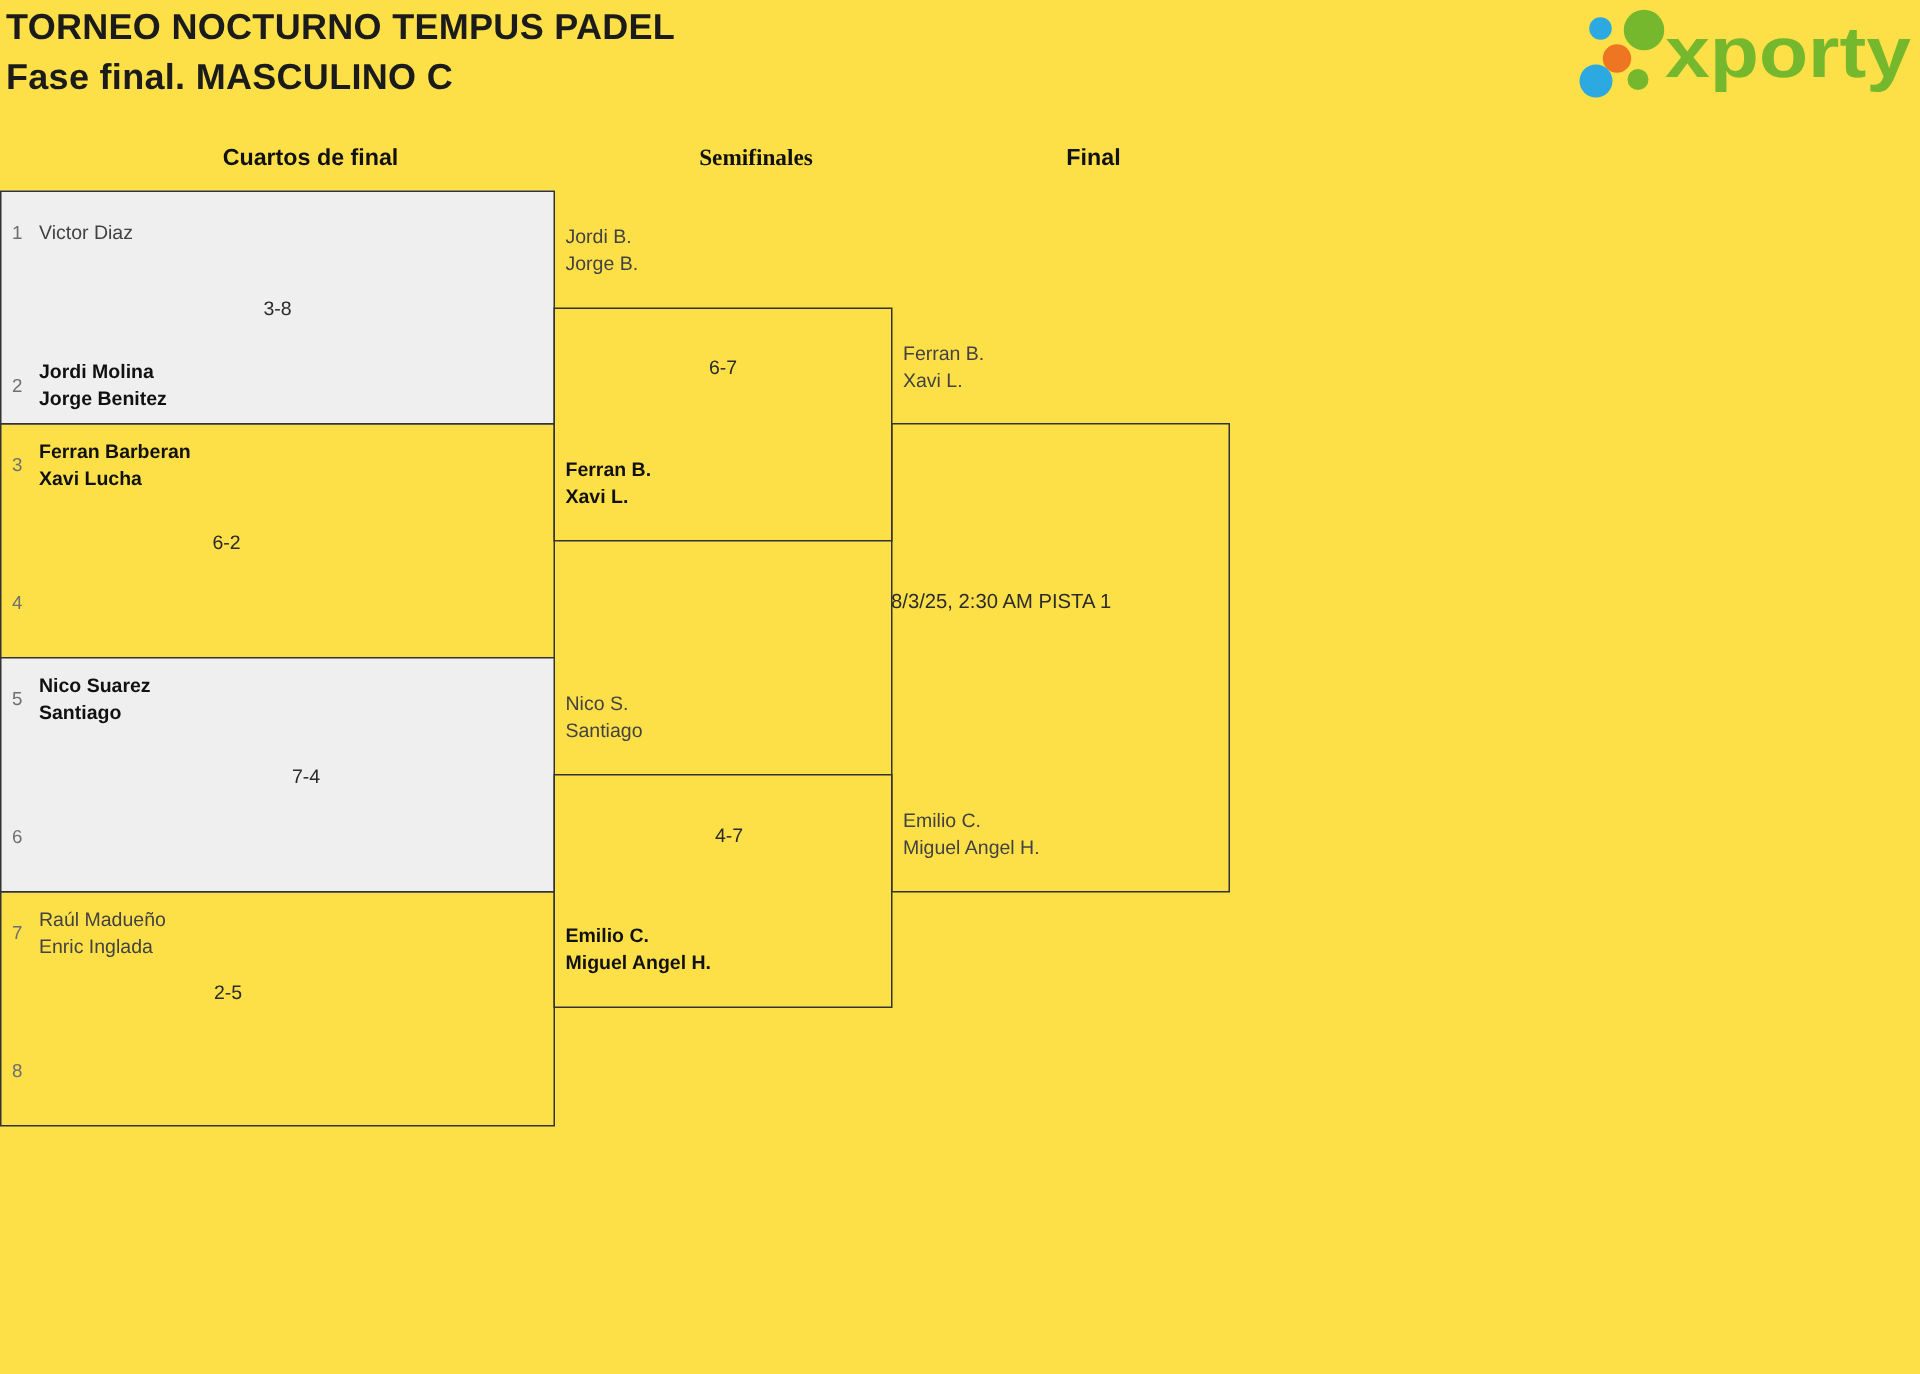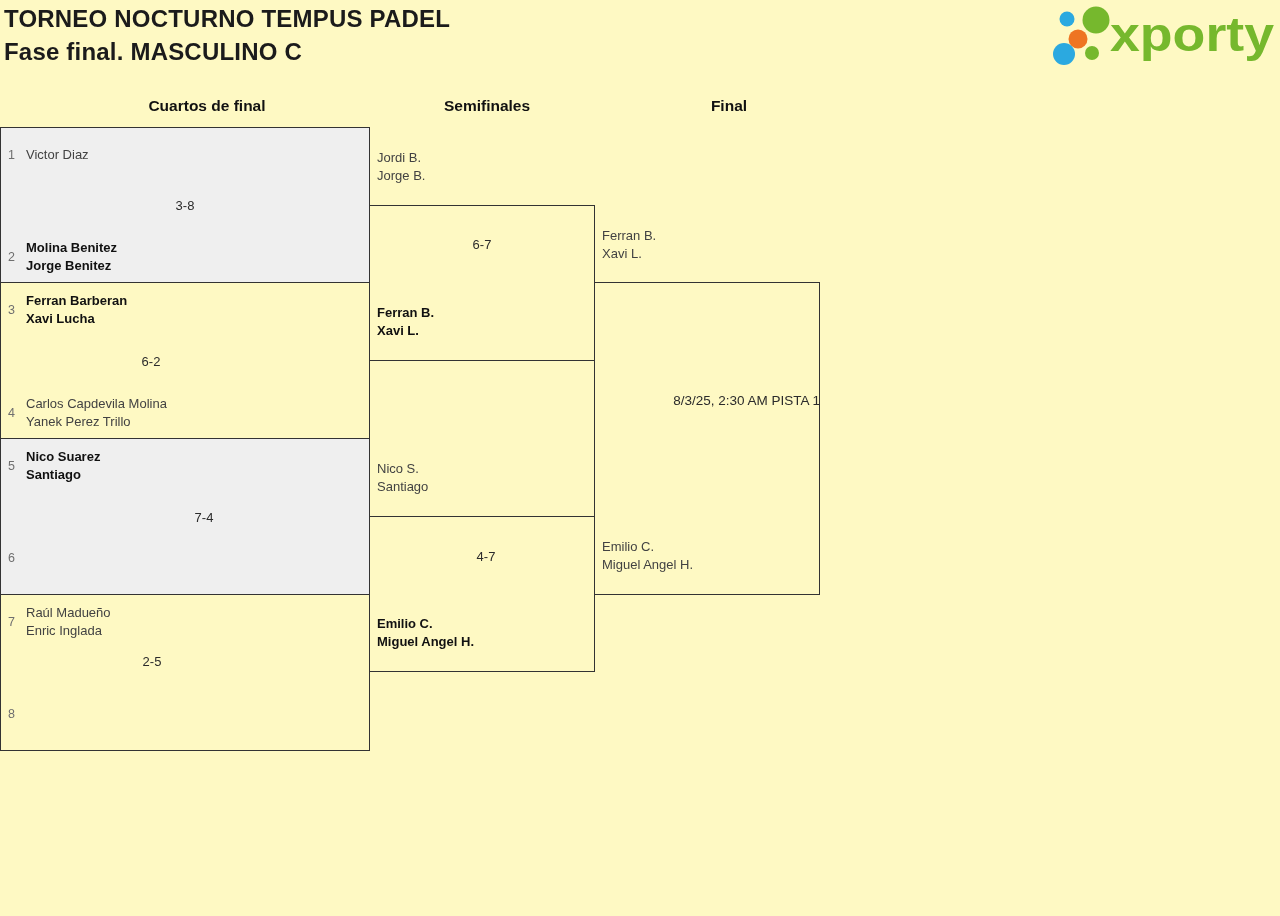--- a/index.html
+++ b/index.html
@@ -2,21 +2,21 @@
 <html><head>
 <meta charset="utf-8">
 <style>
   * { margin: 0; padding: 0; box-sizing: border-box; }
   html, body { background: #ffffff; }
   body { font-family: "Liberation Sans", sans-serif; }
   .page {
     position: relative;
     width: 1280px;
     height: 916px;
-    background: #fef9c3;
+    background: #fde047;
     overflow: hidden;
   }
   .title {
     position: absolute;
     left: 4px;
     top: 2px;
     font-size: 24px;
     line-height: 33px;
     font-weight: 700;
     color: #1b1b1b;
@@ -58,21 +58,21 @@
     font-size: 13px;
     line-height: 16px;
     color: #2b2b2b;
     text-align: center;
   }
   .schedule {
     position: absolute;
     font-size: 13.5px;
     line-height: 16px;
     color: #2b2b2b;
-    text-align: right;
+    text-align: left;
   }
 </style>
 </head>
 <body>
 
 <div class="page">
 
   <div class="title">
     <div>TORNEO NOCTURNO TEMPUS PADEL</div>
     <div>Fase final. MASCULINO C</div>
@@ -83,21 +83,21 @@
       <circle cx="27" cy="19" r="7.5" fill="#2ba9e0"></circle>
       <circle cx="56" cy="20" r="13.5" fill="#76b82d"></circle>
       <circle cx="38" cy="39" r="9.5" fill="#ee7522"></circle>
       <circle cx="24" cy="54" r="11" fill="#2ba9e0"></circle>
       <circle cx="52" cy="53" r="7" fill="#76b82d"></circle>
     </g>
     <text x="70" y="51" font-family="Liberation Sans, sans-serif" font-weight="bold" font-size="48" fill="#76b82d" textLength="164" lengthAdjust="spacingAndGlyphs">xporty</text>
   </svg>
 
   <div class="col-header" style="left:0; width:370px;">Cuartos de final</div>
-  <div class="col-header" style="left:352px; width:226px;">Semifinales</div>
+  <div class="col-header" style="left:369px; width:226px;font-family:Liberation Serif, serif;">Semifinales</div>
   <div class="col-header" style="left:594px; width:226px;">Final</div>
 
   <div class="box shade" style="left:0; top:127px; width:370px; height:156px;"></div>
   <div class="box" style="left:0; top:282px; width:370px; height:157px;"></div>
   <div class="box shade" style="left:0; top:438px; width:370px; height:157px;"></div>
   <div class="box" style="left:0; top:594px; width:370px; height:157px;"></div>
 
   <div class="box" style="left:369px; top:205px; width:226px; height:156px;"></div>
   <div class="box" style="left:369px; top:516px; width:226px; height:156px;"></div>
 
@@ -107,39 +107,35 @@
     <span class="seed">1</span>
     <div class="lines">
       <div>Victor Diaz</div>
       <div></div>
     </div>
   </div>
   <div class="score" style="left:0; top:198px; width:370px;">3-8</div>
   <div class="team winner" style="left:8px; top:239px;">
     <span class="seed">2</span>
     <div class="lines">
-      <div>Molina Benitez</div>
+      <div>Jordi Molina</div>
       <div>Jorge Benitez</div>
     </div>
   </div>
 
   <div class="team winner" style="left:8px; top:292px;">
     <span class="seed">3</span>
     <div class="lines">
       <div>Ferran Barberan</div>
       <div>Xavi Lucha</div>
     </div>
   </div>
   <div class="score" style="left:0; top:354px; width:302px;">6-2</div>
   <div class="team" style="left:8px; top:395px;">
     <span class="seed">4</span>
-    <div class="lines">
-      <div>Carlos Capdevila Molina</div>
-      <div>Yanek Perez Trillo</div>
-    </div>
   </div>
 
   <div class="team winner" style="left:8px; top:448px;">
     <span class="seed">5</span>
     <div class="lines">
       <div>Nico Suarez</div>
       <div>Santiago</div>
     </div>
   </div>
   <div class="score" style="left:0; top:510px; width:408px;">7-4</div>

